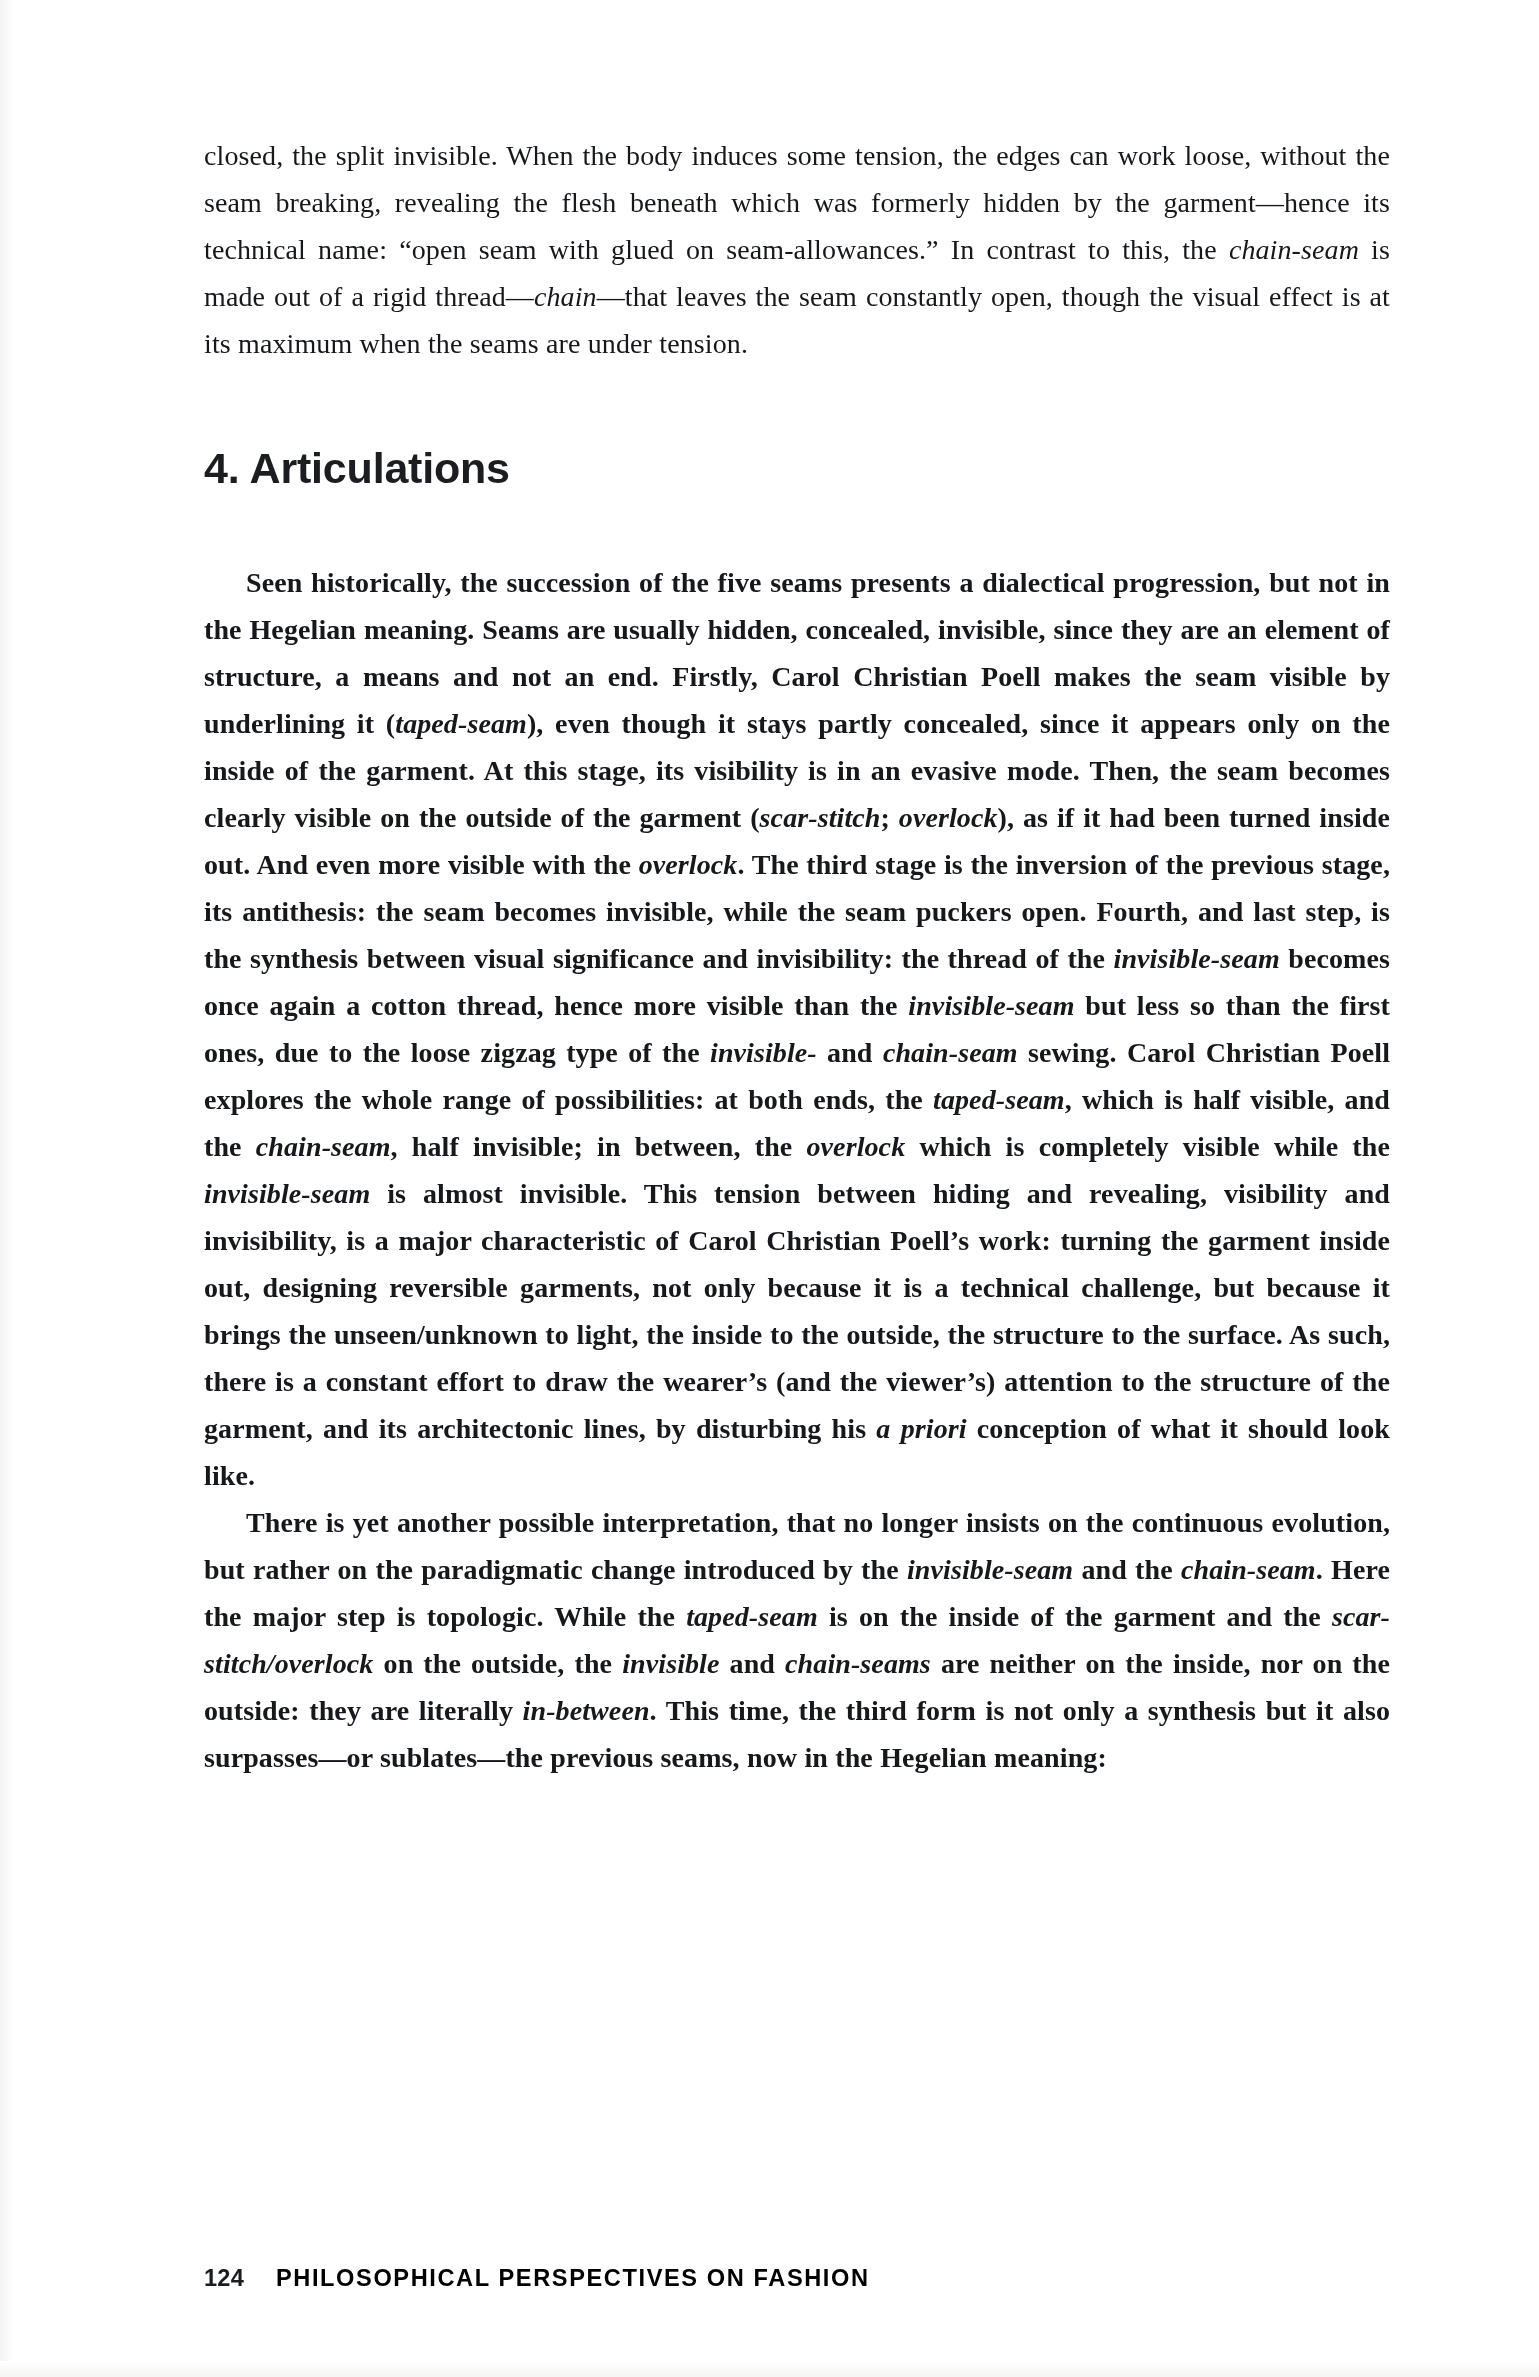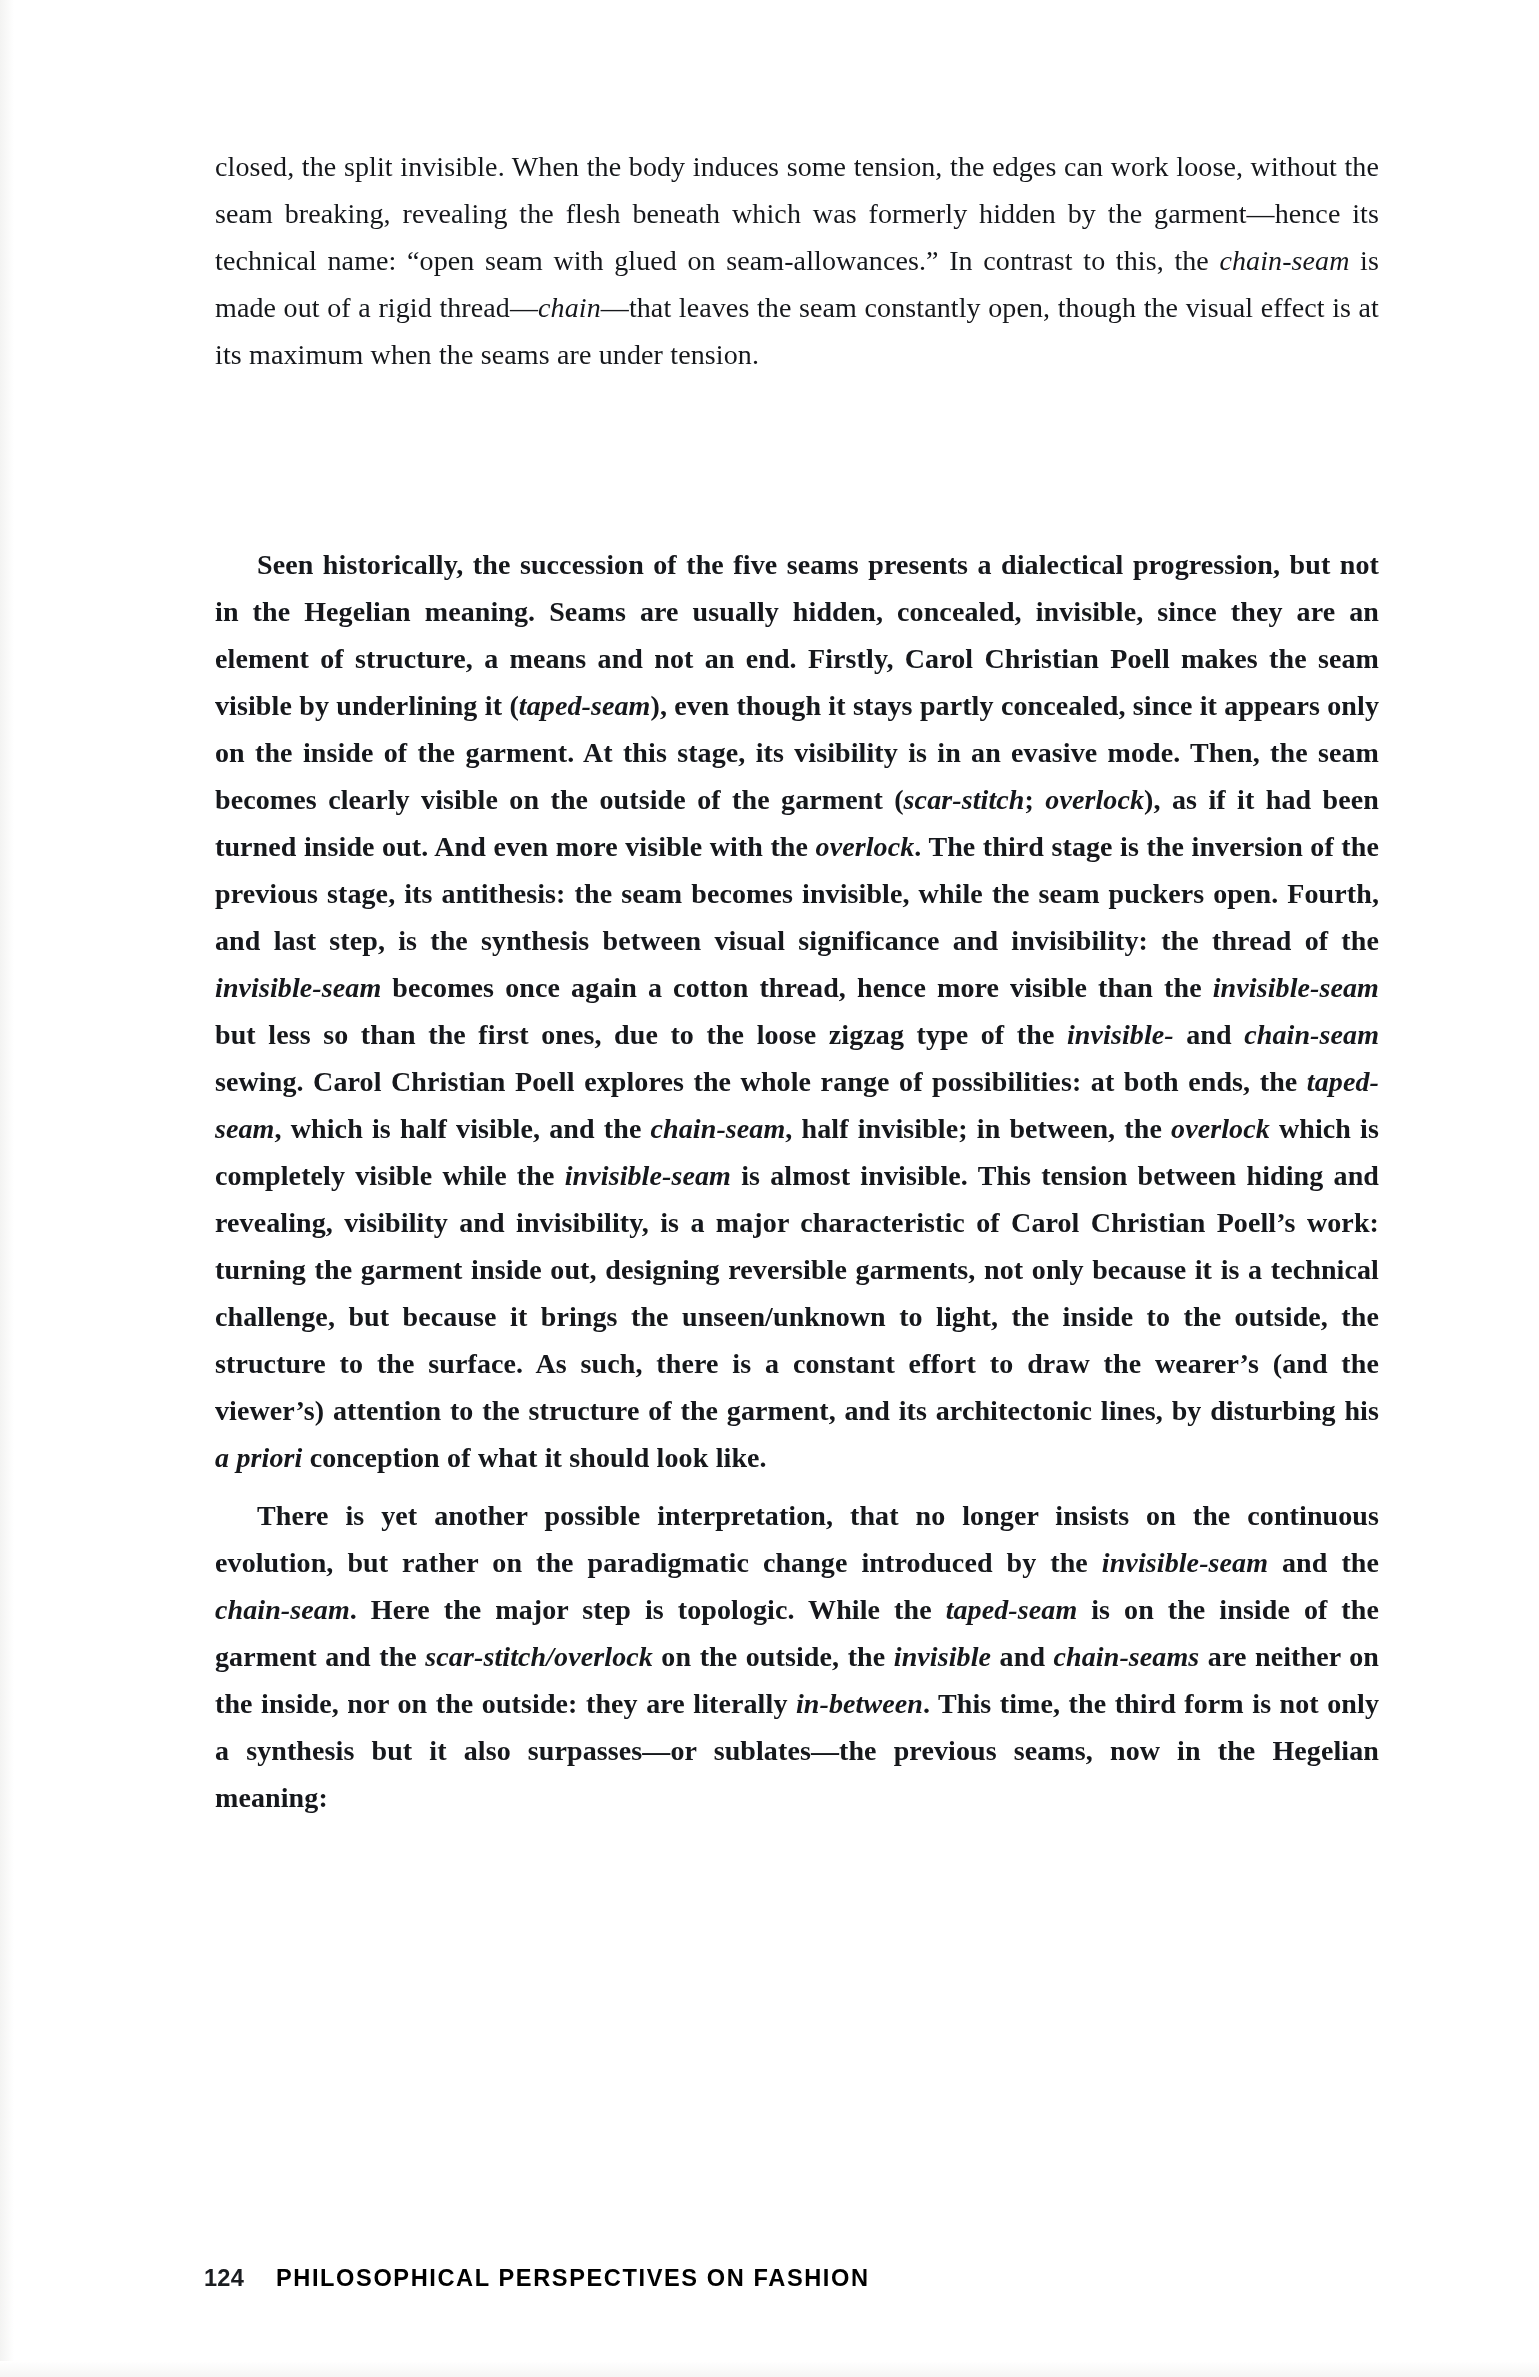--- a/index.html
+++ b/index.html
@@ -23,21 +23,21 @@
     top: 132px;
     width: 1186px;
   }
   .body-para {
     font-family: "Liberation Serif", "DejaVu Serif", serif;
     font-size: 28px;
     line-height: 47px;
     color: #16181c;
     text-align: justify;
     text-justify: inter-word;
-    margin: 11px;
+    margin: 0;
     -webkit-font-smoothing: antialiased;
     letter-spacing: 0.1px;
     word-spacing: 0.2px;
   }
   .body-para em {
     font-style: italic;
   }
   .para-indent {
     text-indent: 42px;
     font-weight: bold;
@@ -103,20 +103,21 @@
 
   <div class="scan-edge-left"></div>
   <div class="scan-edge-bottom"></div>
 
   <div class="text-column">
 
     <p class="body-para para-noindent">closed, the split invisible. When the body induces some tension, the edges can work loose, without the seam breaking, revealing the flesh beneath which was formerly hidden by the garment—hence its technical name: “open seam with glued on seam-allowances.” In contrast to this, the <em>chain-seam</em> is made out of a rigid thread—<em>chain</em>—that leaves the seam constantly open, though the visual effect is at its maximum when the seams are under tension.</p>
 
     <div class="gap-before-heading"></div>
 
+    <h2 class="section-heading">4. Articulations</h2>
 
     <div class="gap-after-heading"></div>
 
 
     <p class="body-para para-indent">Seen historically, the succession of the five seams presents a dialectical progression, but not in the Hegelian meaning. Seams are usually hidden, concealed, invisible, since they are an element of structure, a means and not an end. Firstly, Carol Christian Poell makes the seam visible by underlining it (<em>taped-seam</em>), even though it stays partly concealed, since it appears only on the inside of the garment. At this stage, its visibility is in an evasive mode. Then, the seam becomes clearly visible on the outside of the garment (<em>scar-stitch</em>; <em>overlock</em>), as if it had been turned inside out. And even more visible with the <em>overlock</em>. The third stage is the inversion of the previous stage, its antithesis: the seam becomes invisible, while the seam puckers open. Fourth, and last step, is the synthesis between visual significance and invisibility: the thread of the <em>invisible-seam</em> becomes once again a cotton thread, hence more visible than the <em>invisible-seam</em> but less so than the first ones, due to the loose zigzag type of the <em>invisible-</em> and <em>chain-seam</em> sewing. Carol Christian Poell explores the whole range of possibilities: at both ends, the <em>taped-seam</em>, which is half visible, and the <em>chain-seam</em>, half invisible; in between, the <em>overlock</em> which is completely visible while the <em>invisible-seam</em> is almost invisible. This tension between hiding and revealing, visibility and invisibility, is a major characteristic of Carol Christian Poell’s work: turning the garment inside out, designing reversible garments, not only because it is a technical challenge, but because it brings the unseen/unknown to light, the inside to the outside, the structure to the surface. As such, there is a constant effort to draw the wearer’s (and the viewer’s) attention to the structure of the garment, and its architectonic lines, by disturbing his <em>a priori</em> conception of what it should look like.</p>
 
     <p class="body-para para-indent">There is yet another possible interpretation, that no longer insists on the continuous evolution, but rather on the paradigmatic change introduced by the <em>invisible-seam</em> and the <em>chain-seam</em>. Here the major step is topologic. While the <em>taped-seam</em> is on the inside of the garment and the <em>scar-stitch/overlock</em> on the outside, the <em>invisible</em> and <em>chain-seams</em> are neither on the inside, nor on the outside: they are literally <em>in-between</em>. This time, the third form is not only a synthesis but it also surpasses—or sublates—the previous seams, now in the Hegelian meaning:</p>
 
   </div>
 

